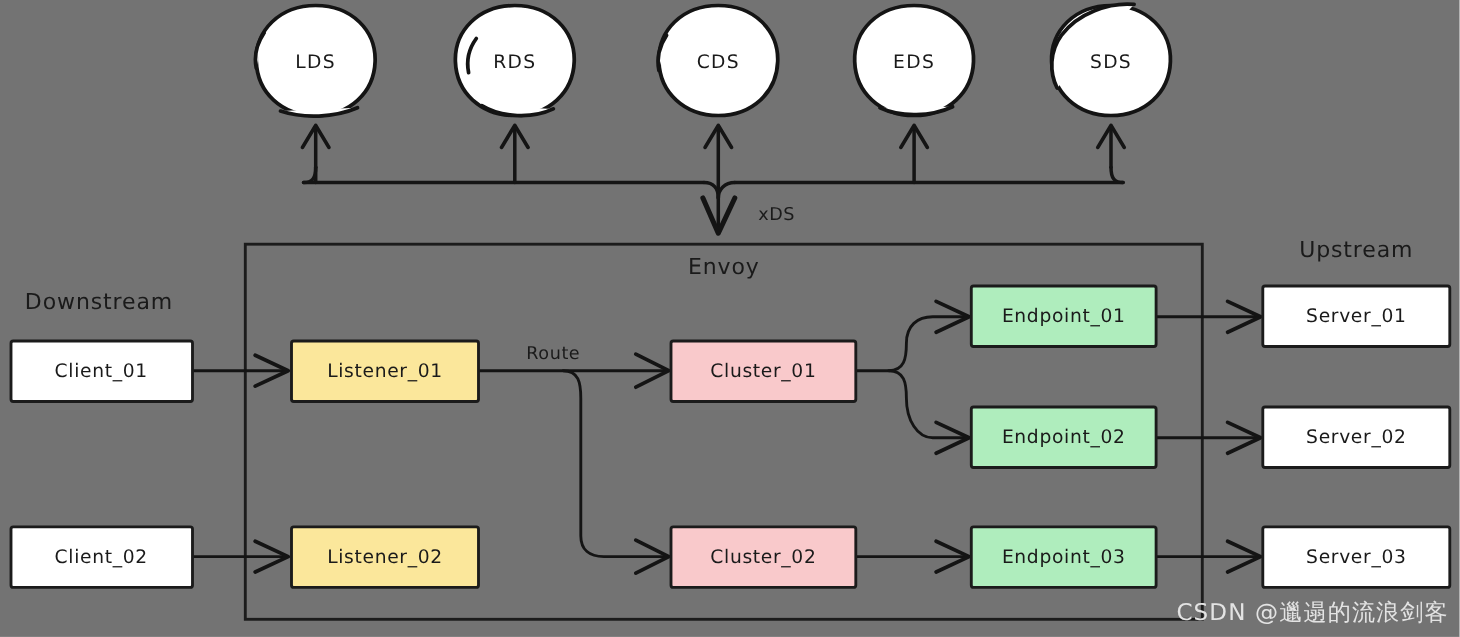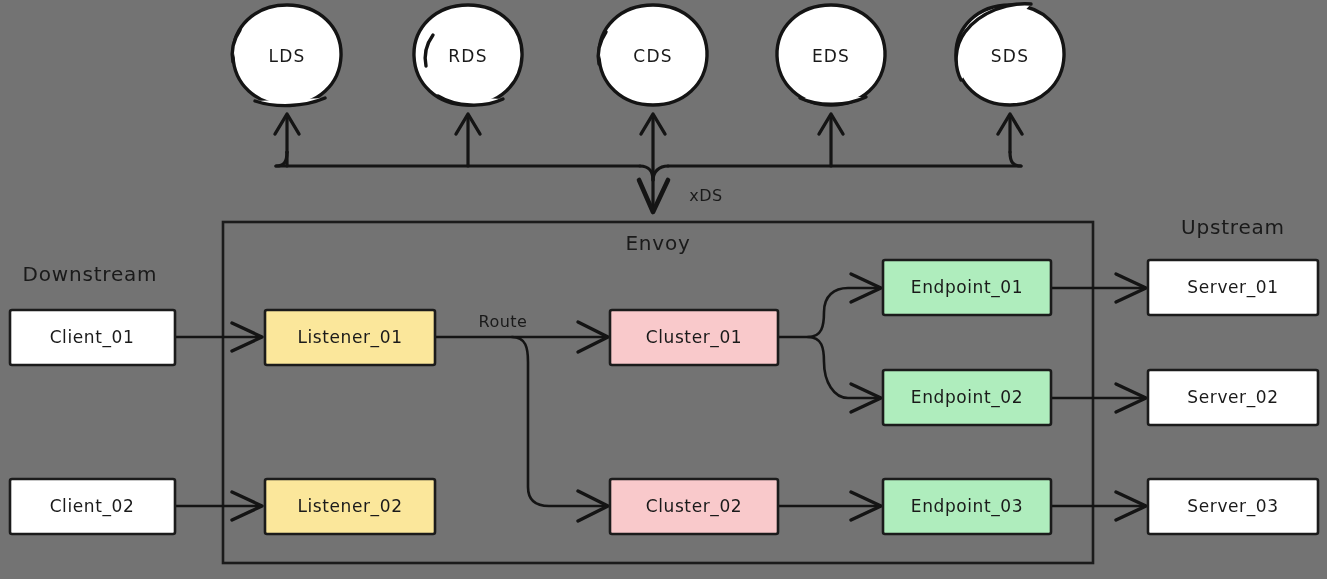--- a/index.html
+++ b/index.html
@@ -258,14 +258,15 @@
       <rect class="shape-stroke" fill="#FFFFFF" x="1148" y="370" width="170" height="55" rx="2"></rect>
       <text class="nodetext" x="1233" y="398">Server_02</text>
     </g>
     <g>
       <rect class="shape-stroke" fill="#FFFFFF" x="1148" y="479" width="170" height="55" rx="2"></rect>
       <text class="nodetext" x="1233" y="507">Server_03</text>
     </g>
 
   </svg>
 
+  <div class="watermark">CSDN @邋遢的流浪剑客</div>
 
 </div>
 
 </body></html>

